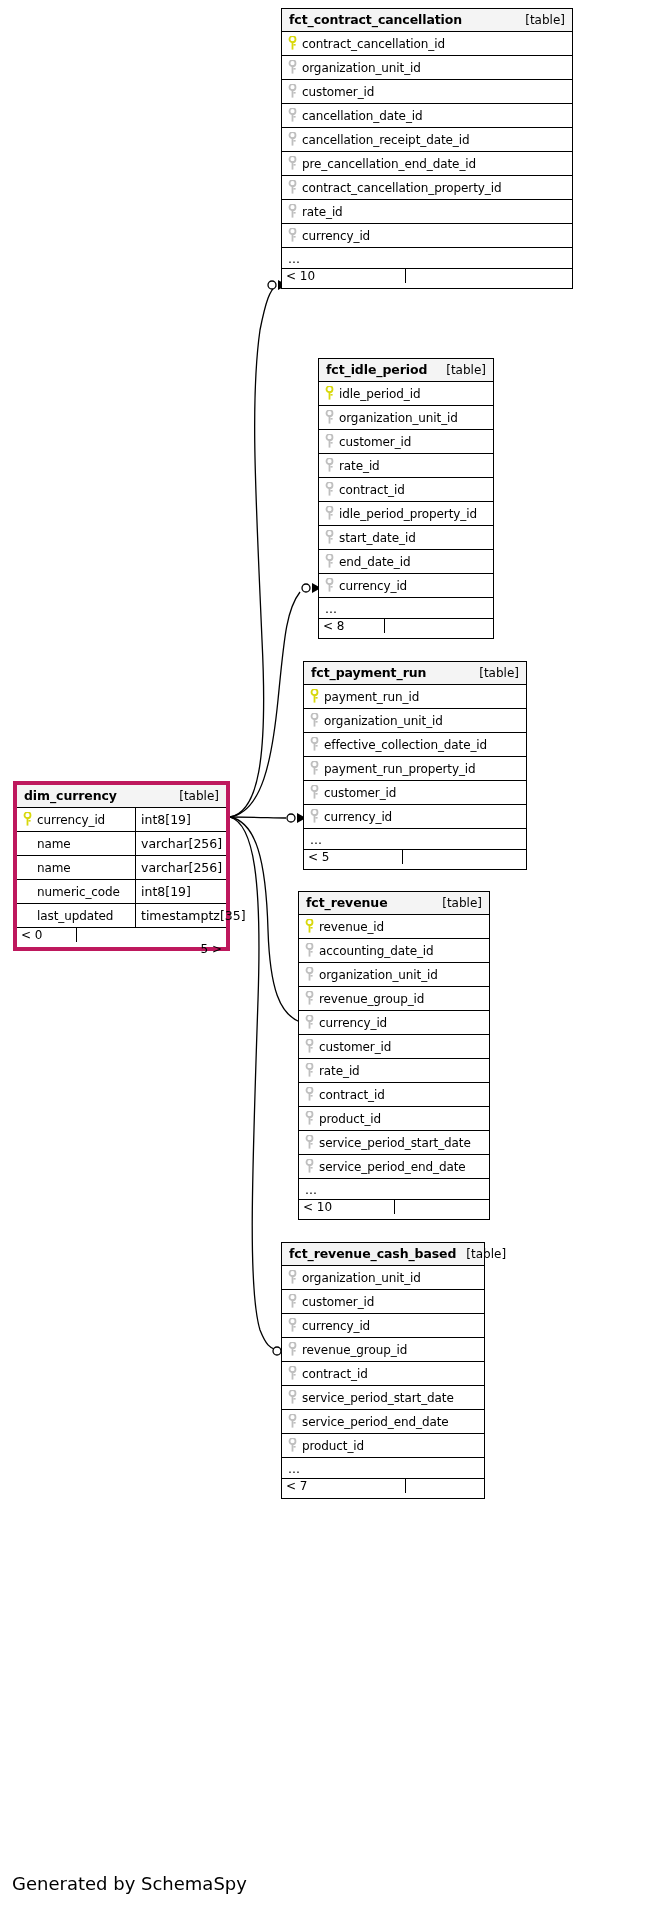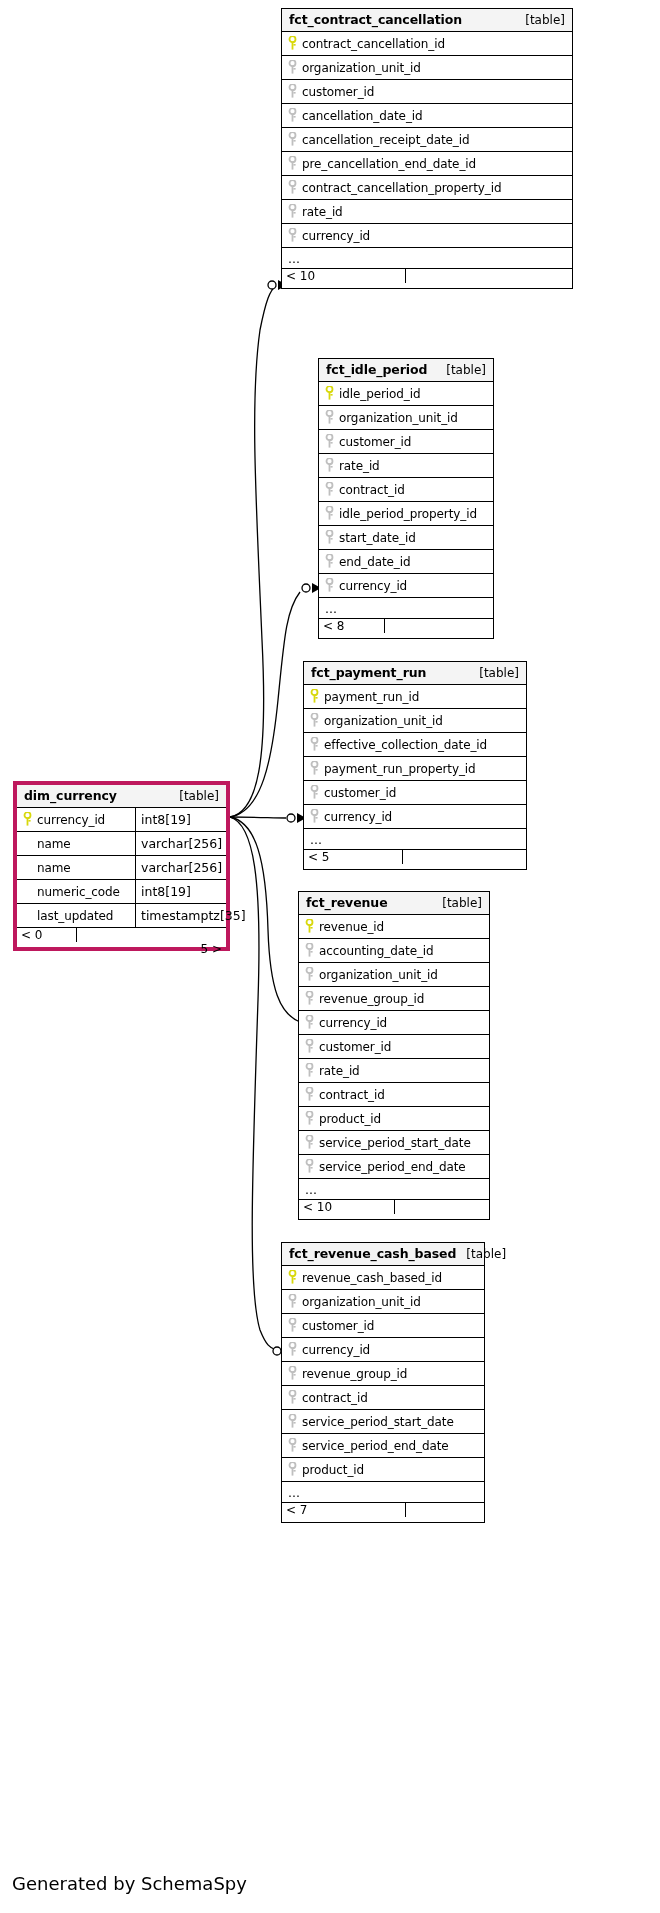--- a/index.html
+++ b/index.html
@@ -652,30 +652,20 @@
   </div>
 
   <div class="table-box" style="left:281px; top:1242px; width:204px;">
     <div class="tbl-header">
       <span class="tbl-name">fct_revenue_cash_based</span>
       <span class="tbl-kind">[table]</span>
     </div>
     <div class="col-row">
       <span class="col-key">
         <svg class="key-ico" width="9" height="15" viewBox="0 0 9 15">
-            <circle cx="4.5" cy="3.2" r="3" fill="none" stroke="#d8d80c" stroke-width="1.8"></circle>
-            <rect x="3.6" y="5.6" width="1.8" height="8" fill="#d8d80c"></rect>
-            <rect x="5.4" y="8" width="2.2" height="1.6" fill="#d8d80c"></rect>
-          </svg>
-      </span>
-      <span class="col-label">revenue_cash_based_id</span>
-    </div>
-    <div class="col-row">
-      <span class="col-key">
-        <svg class="key-ico" width="9" height="15" viewBox="0 0 9 15">
             <circle cx="4.5" cy="3.2" r="3" fill="none" stroke="#bfbfbf" stroke-width="1.8"></circle>
             <rect x="3.6" y="5.6" width="1.8" height="8" fill="#bfbfbf"></rect>
             <rect x="5.4" y="8" width="2.2" height="1.6" fill="#bfbfbf"></rect>
           </svg>
       </span>
       <span class="col-label">organization_unit_id</span>
     </div>
     <div class="col-row">
       <span class="col-key">
         <svg class="key-ico" width="9" height="15" viewBox="0 0 9 15">

